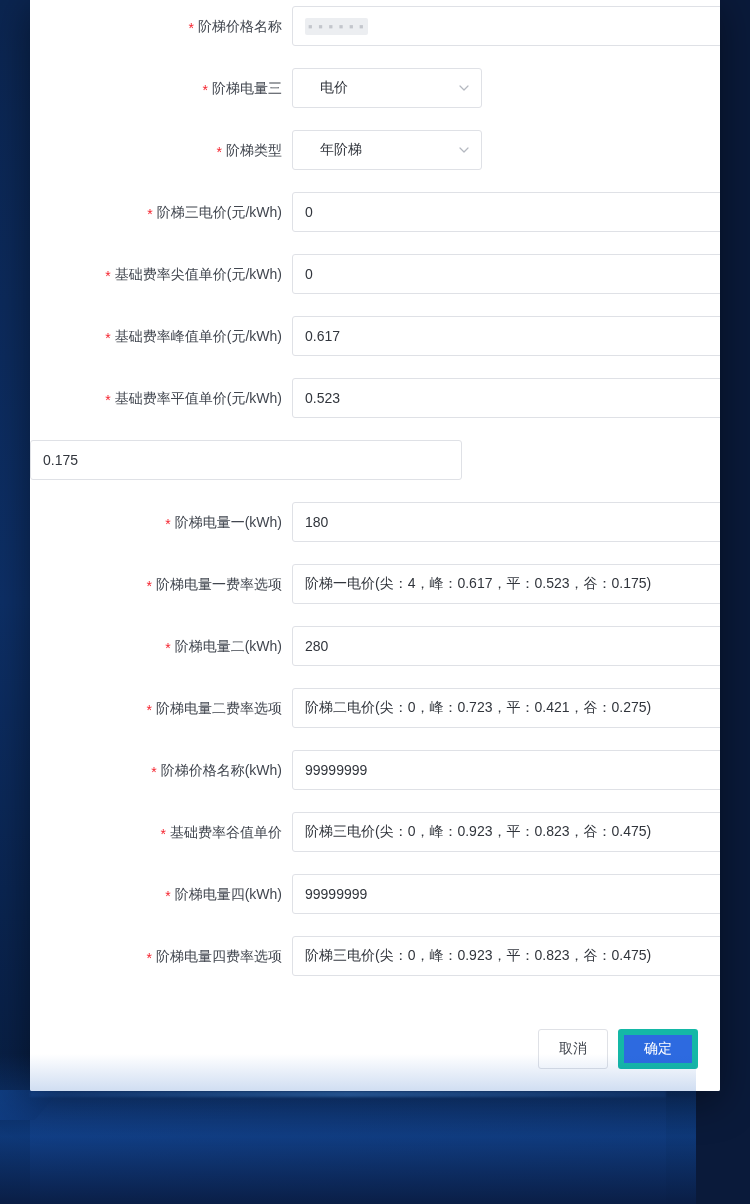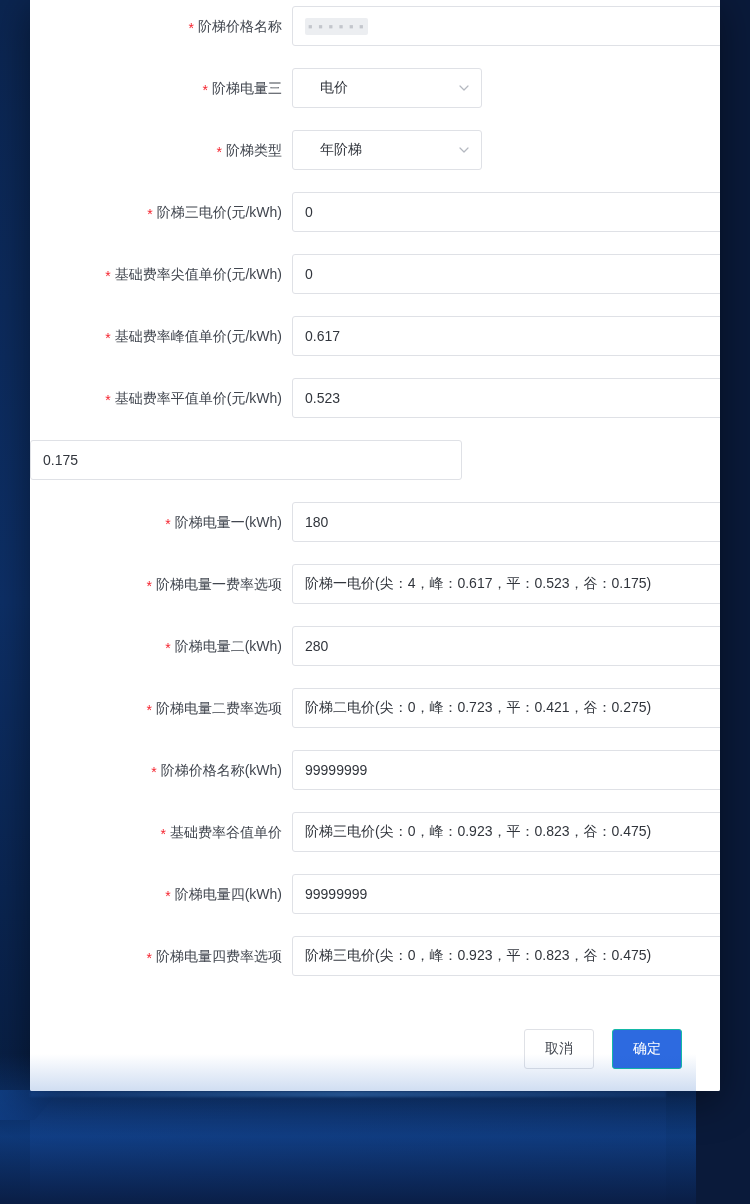--- a/index.html
+++ b/index.html
@@ -124,22 +124,22 @@
   }
   .chev svg { display: block; }
   .footer {
     position: absolute;
     left: 0; right: 0;
     bottom: 0;
     height: 84px;
     display: flex;
     align-items: center;
     justify-content: flex-end;
-    padding-right: 38px;
-    gap: 18px;
+    padding-right: 22px;
+    gap: 10px;
     background: #fff;
   }
   .btn {
     height: 40px;
     min-width: 70px;
     border-radius: 3px;
     font-size: 14px;
     display: inline-flex;
     align-items: center;
     justify-content: center;
@@ -147,21 +147,21 @@
     cursor: pointer;
     font-family: "Liberation Sans", sans-serif;
   }
   .btn-cancel {
     background: #fff;
     border: 1px solid #dfe1e6;
     color: #41464f;
   }
   .btn-primary {
     background: #2d6ae0;
-    border: 1px solid #14b8a6;
+    border: 6px solid #14b8a6;
     color: #fff;
   }
   
   .edge-left {
     position: absolute;
     left: 0;
     top: 1090px;
     width: 60px;
     height: 30px;
     background: linear-gradient(135deg, #0e3570, #0a2350);

